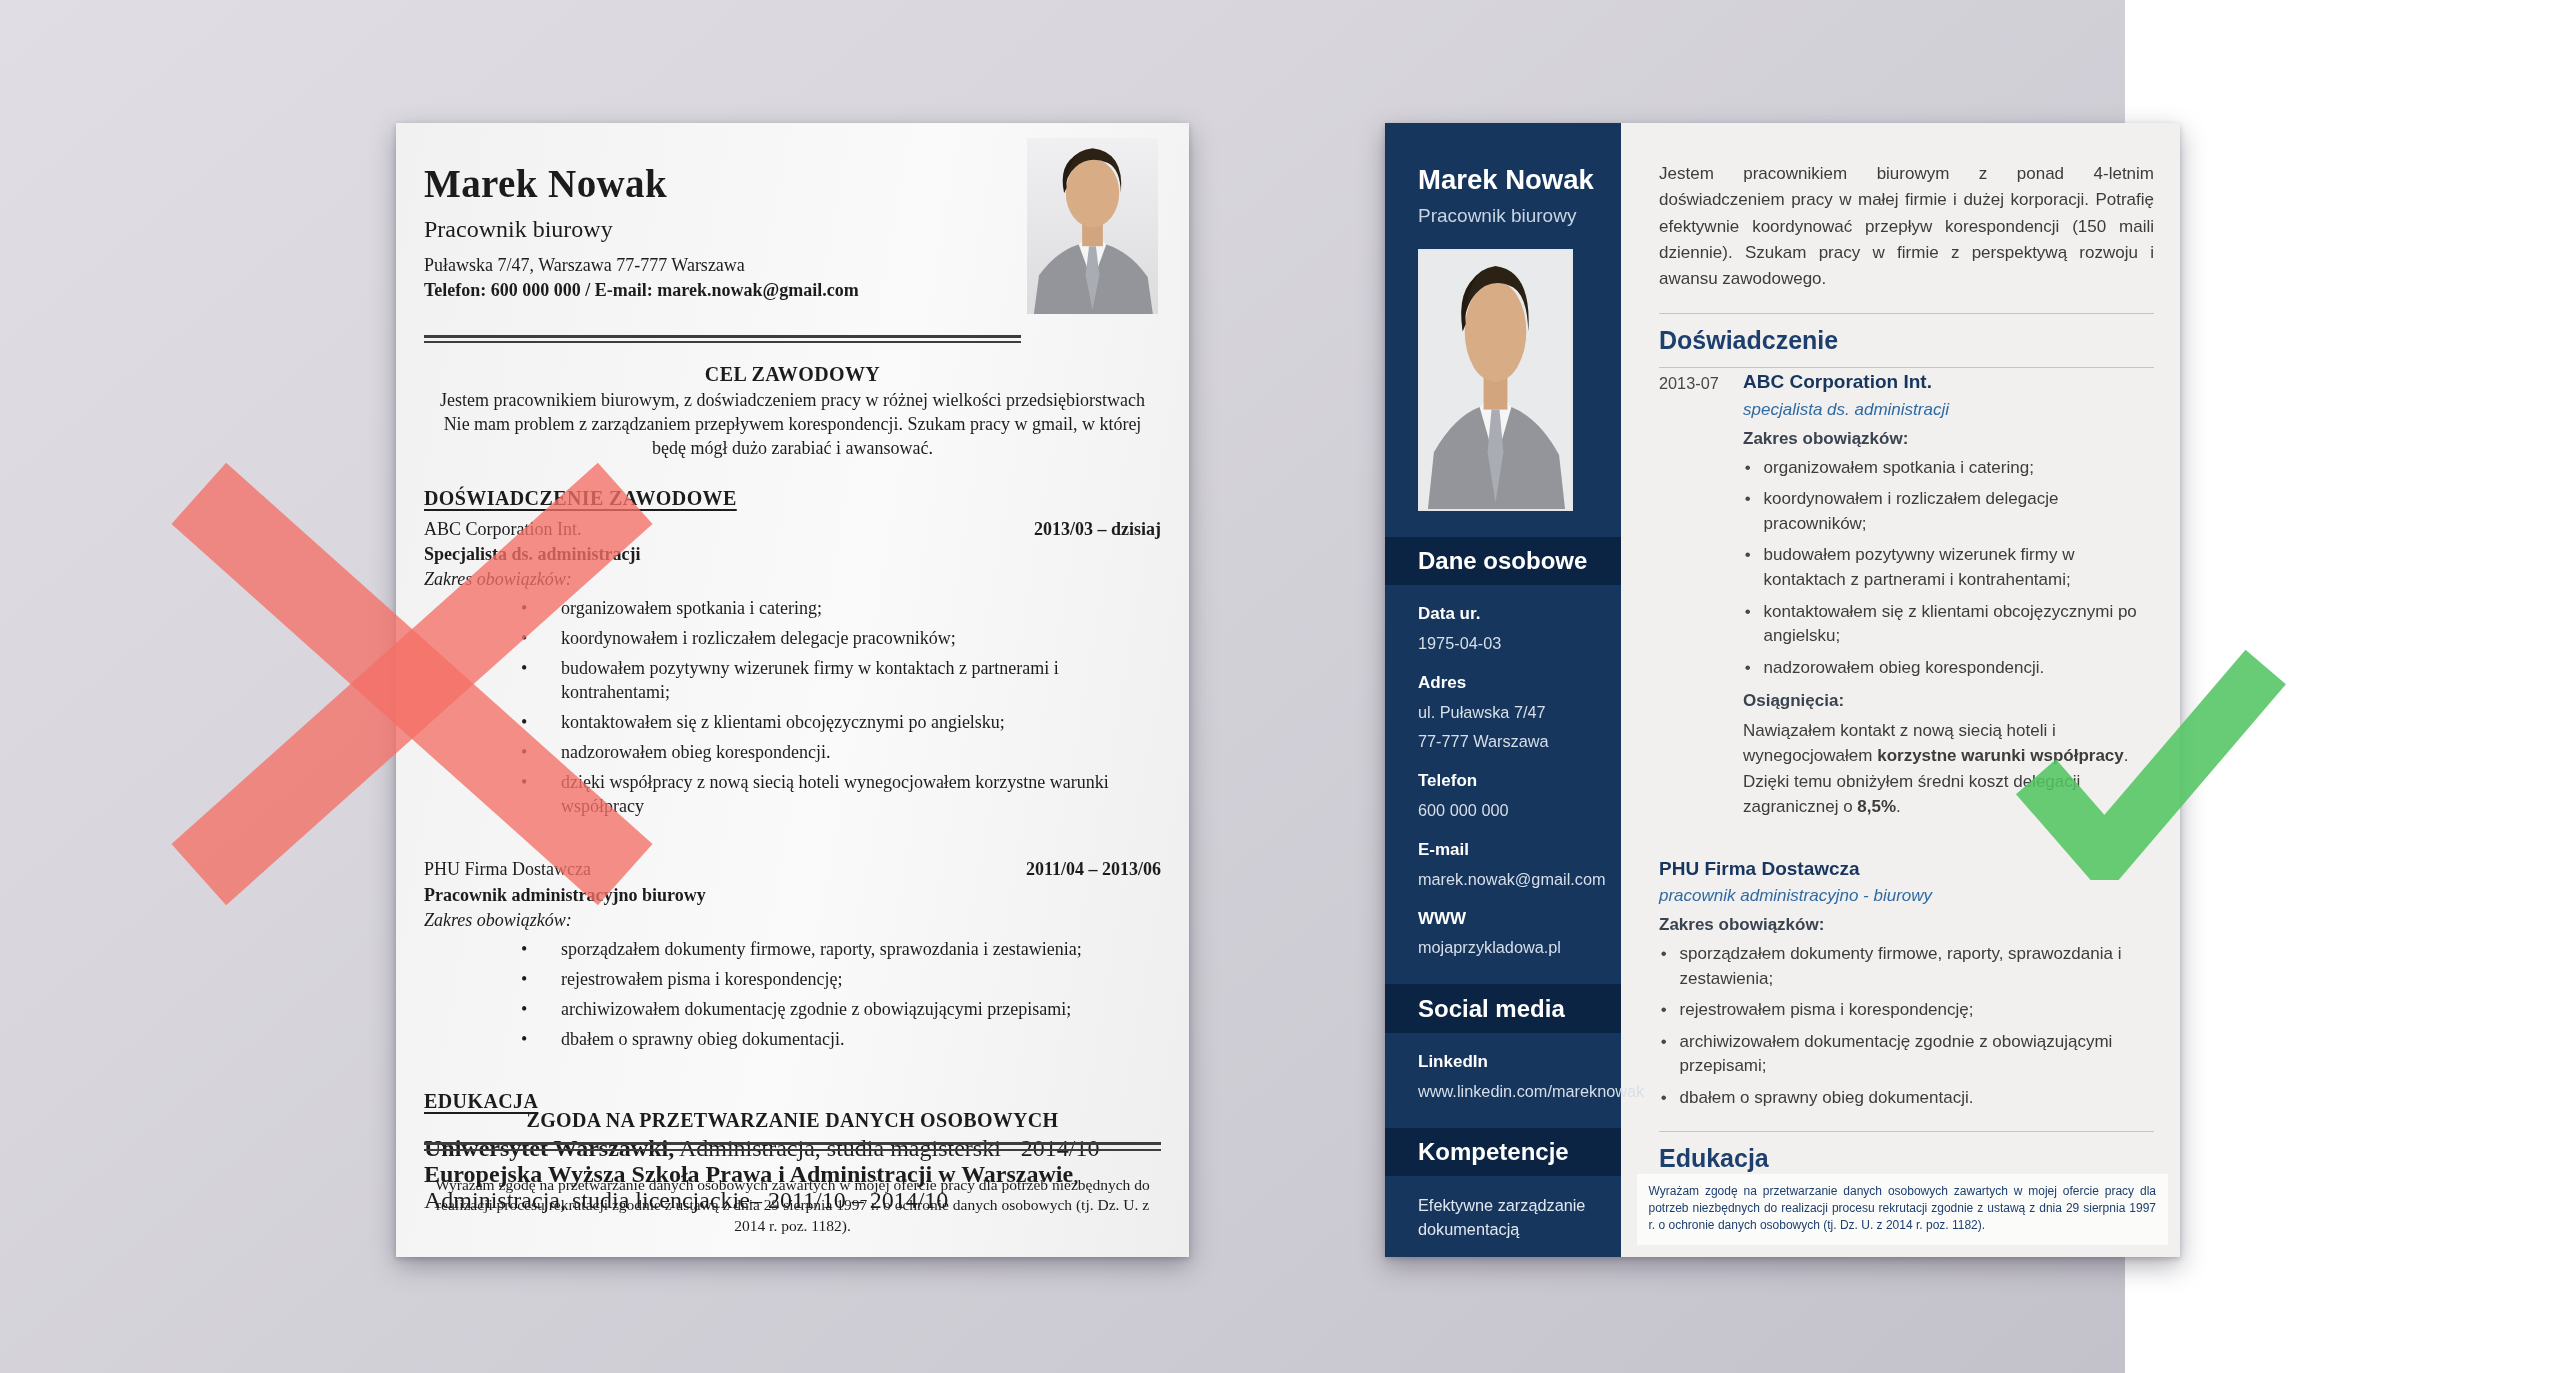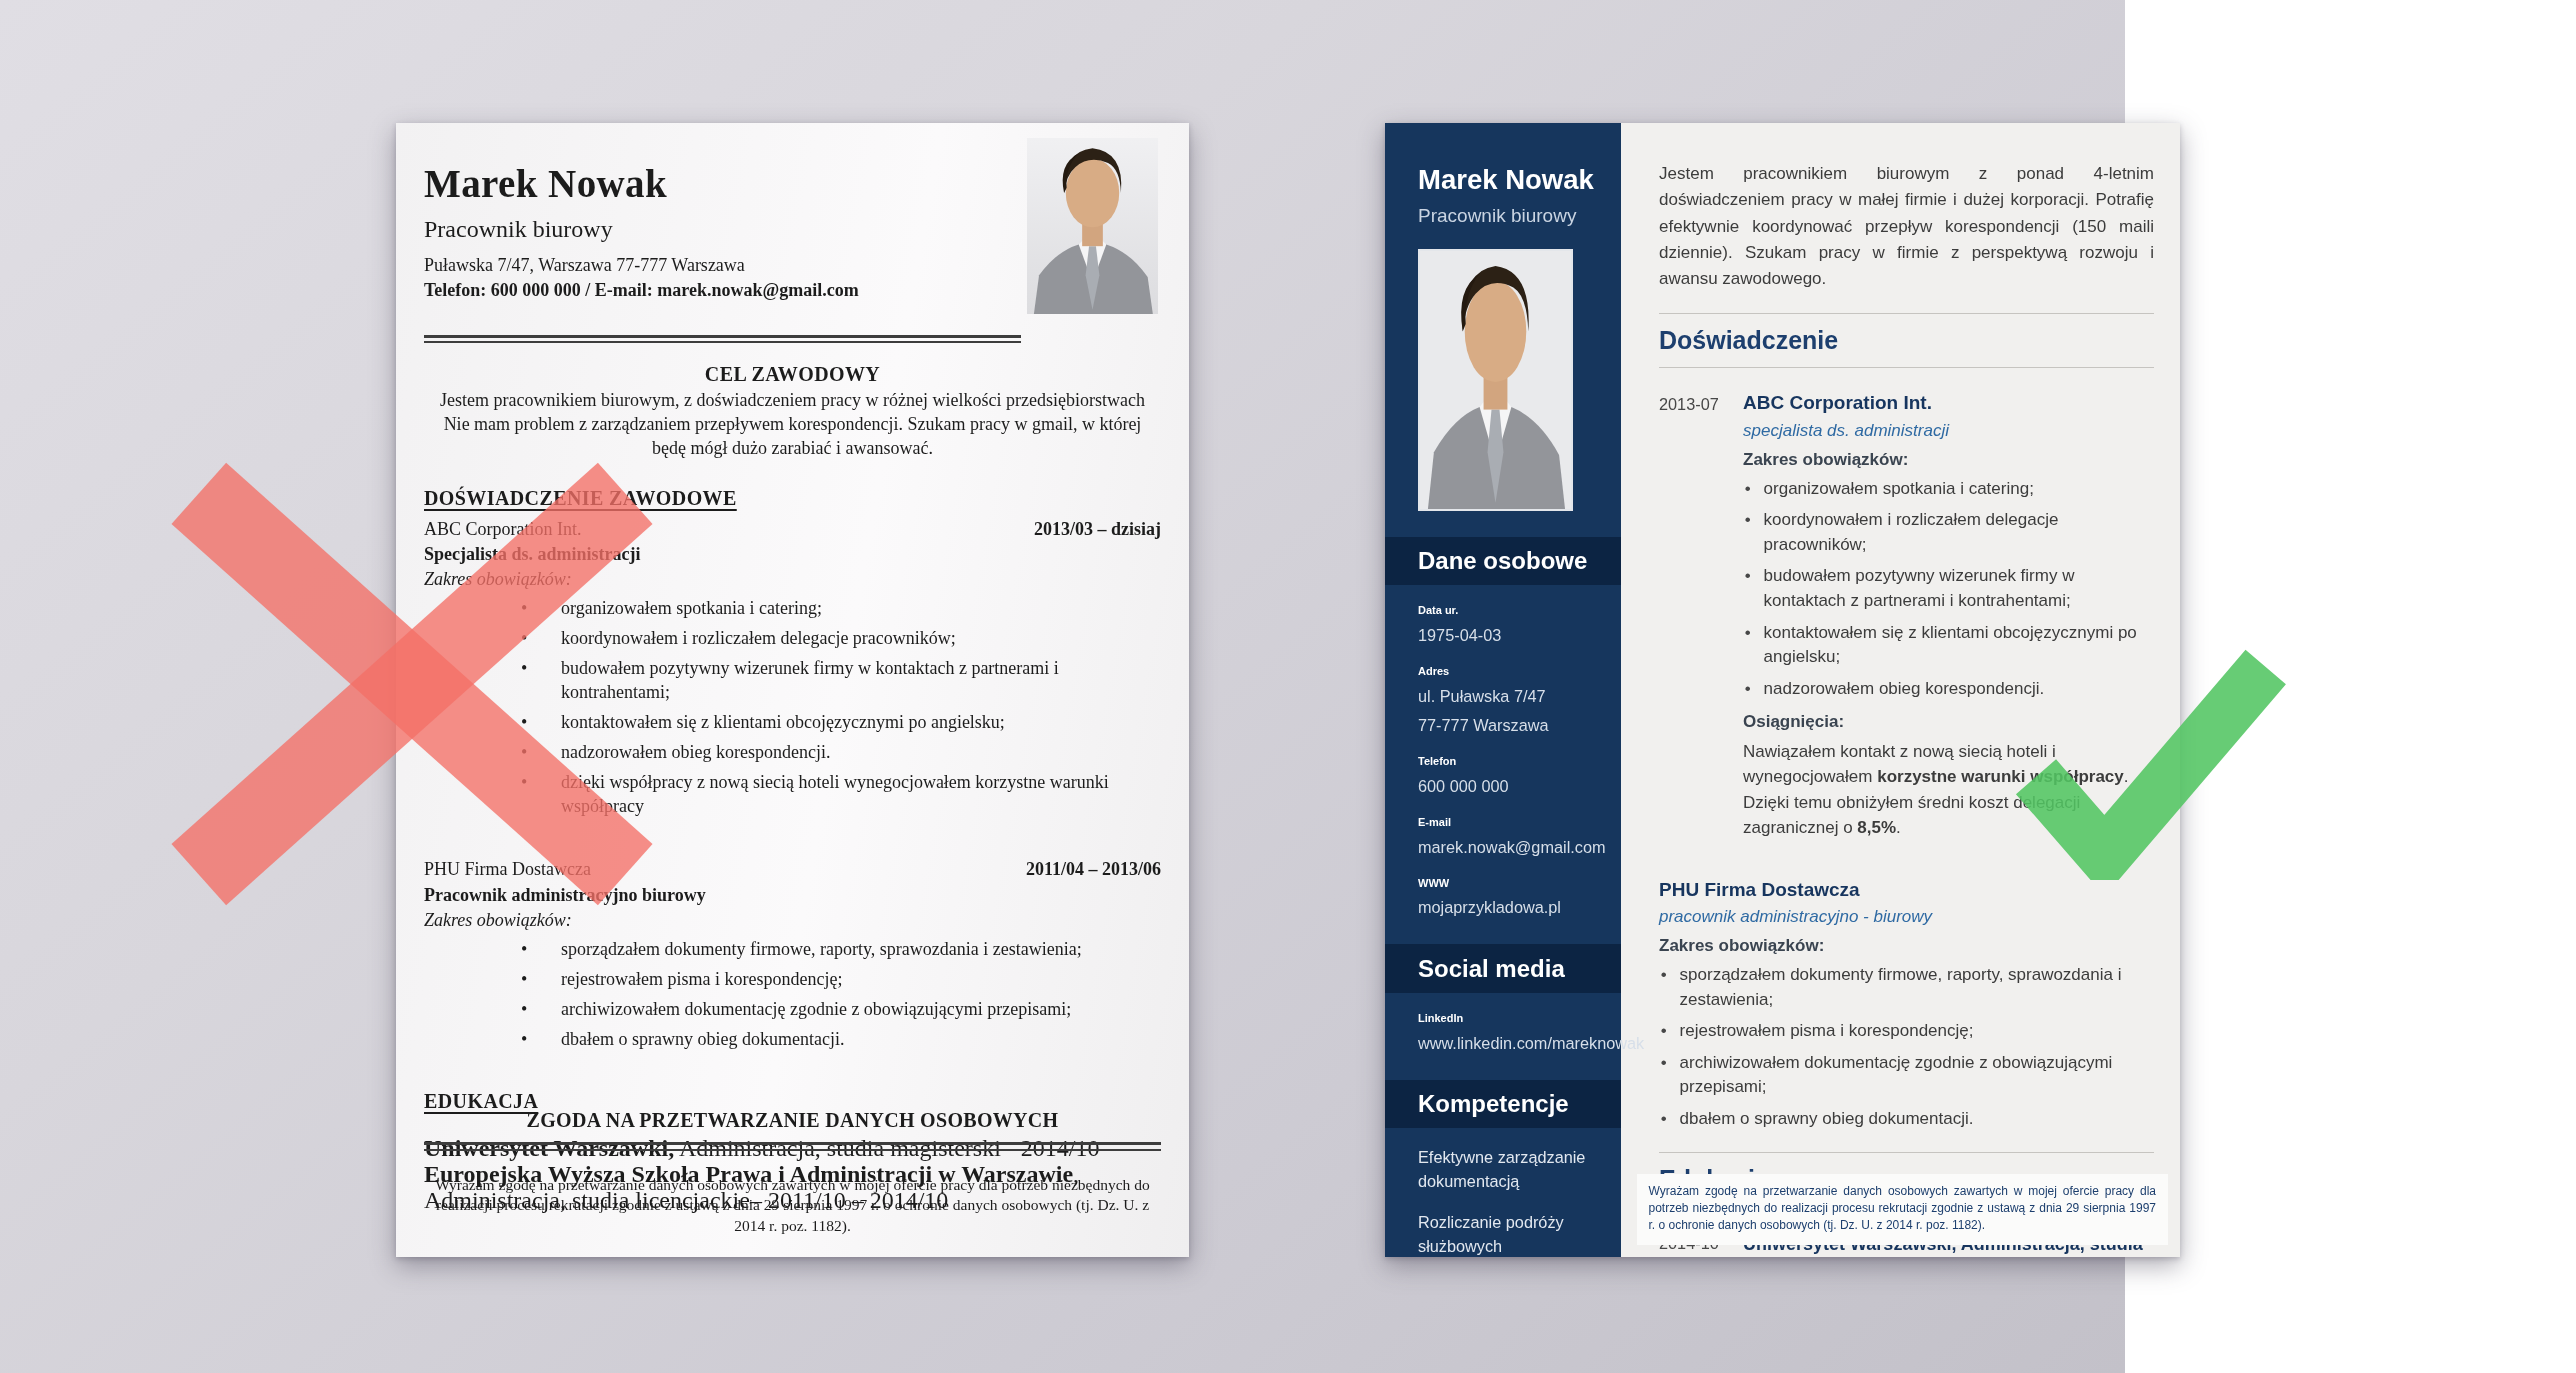--- a/index.html
+++ b/index.html
@@ -53,29 +53,29 @@
   .l-consent-text{font-size:15.5px;line-height:20.6px;margin-top:24px;padding:0 5.2px;}
 
   
   #sidebar{position:absolute;left:0;top:0;bottom:0;width:236px;background:#16365d;color:#fff;}
   .sb-pad{padding-left:33px;padding-right:24px;}
   .sb-name{font-size:27.5px;font-weight:bold;margin-top:41px;}
   .sb-title{font-size:19px;color:#c9d4e2;margin-top:8.6px;}
   .sb-photo{margin:22px 0 0 33px;width:151px;height:258px;border:2.6px solid #e3e6ea;background:#eceef0;}
   .sb-photo svg{width:100%;height:100%;display:block;}
   .sb-band{background:#0c2443;font-size:24px;font-weight:bold;padding:10.3px 0 10.3px 33px;margin-top:26px;}
-  .sb-label{font-size:11px;font-weight:bold;margin-top:19px;}
+  .sb-label{font-size:17px;font-weight:bold;margin-top:19px;}
   .sb-value{font-size:16.3px;color:#d7dfe9;margin-top:7.7px;line-height:1.35;}
   .sb-skill{font-size:16.3px;color:#e2e8f0;margin-top:18px;line-height:1.45;}
   #main-col{position:absolute;left:236px;right:0;top:0;bottom:0;padding:38px 26px 0 38px;}
   .m-summary{font-size:17px;line-height:1.55;color:#3c3c3c;text-align:justify;}
   .m-sec{margin-top:20.6px;}
   .m-sec .rule{border-top:0.9px solid #c6c4c0;}
   .m-sec h2{font-family:inherit;font-size:25px;font-weight:bold;color:#1d3f6e;margin:12px 0 12px 0;}
-  .m-content{margin-top:24px;}
+  .m-content{margin-top:3px;}
   .m-row{display:flex;margin-top:0;}
   .m-date{flex:0 0 84px;font-size:16.3px;color:#474747;line-height:1.5;}
   .m-body{flex:1;}
   .m-company{font-size:19px;font-weight:bold;color:#17355e;}
   .m-pos{font-size:17px;font-style:italic;color:#2f6aa3;margin-top:6.9px;}
   .m-duties{font-size:17px;font-weight:bold;color:#3a4450;margin-top:8.6px;}
   ul.m-bullets{list-style:none;margin:6.9px 0 0 0;padding:0;}
   ul.m-bullets li{font-size:17px;line-height:1.45;color:#3c3c3c;margin-top:6.9px;padding-left:20.6px;position:relative;}
   ul.m-bullets li::before{content:"•";position:absolute;left:1.7px;color:#474747;}
   .m-ach-label{font-size:17px;font-weight:bold;color:#3a4450;margin-top:10.3px;}

